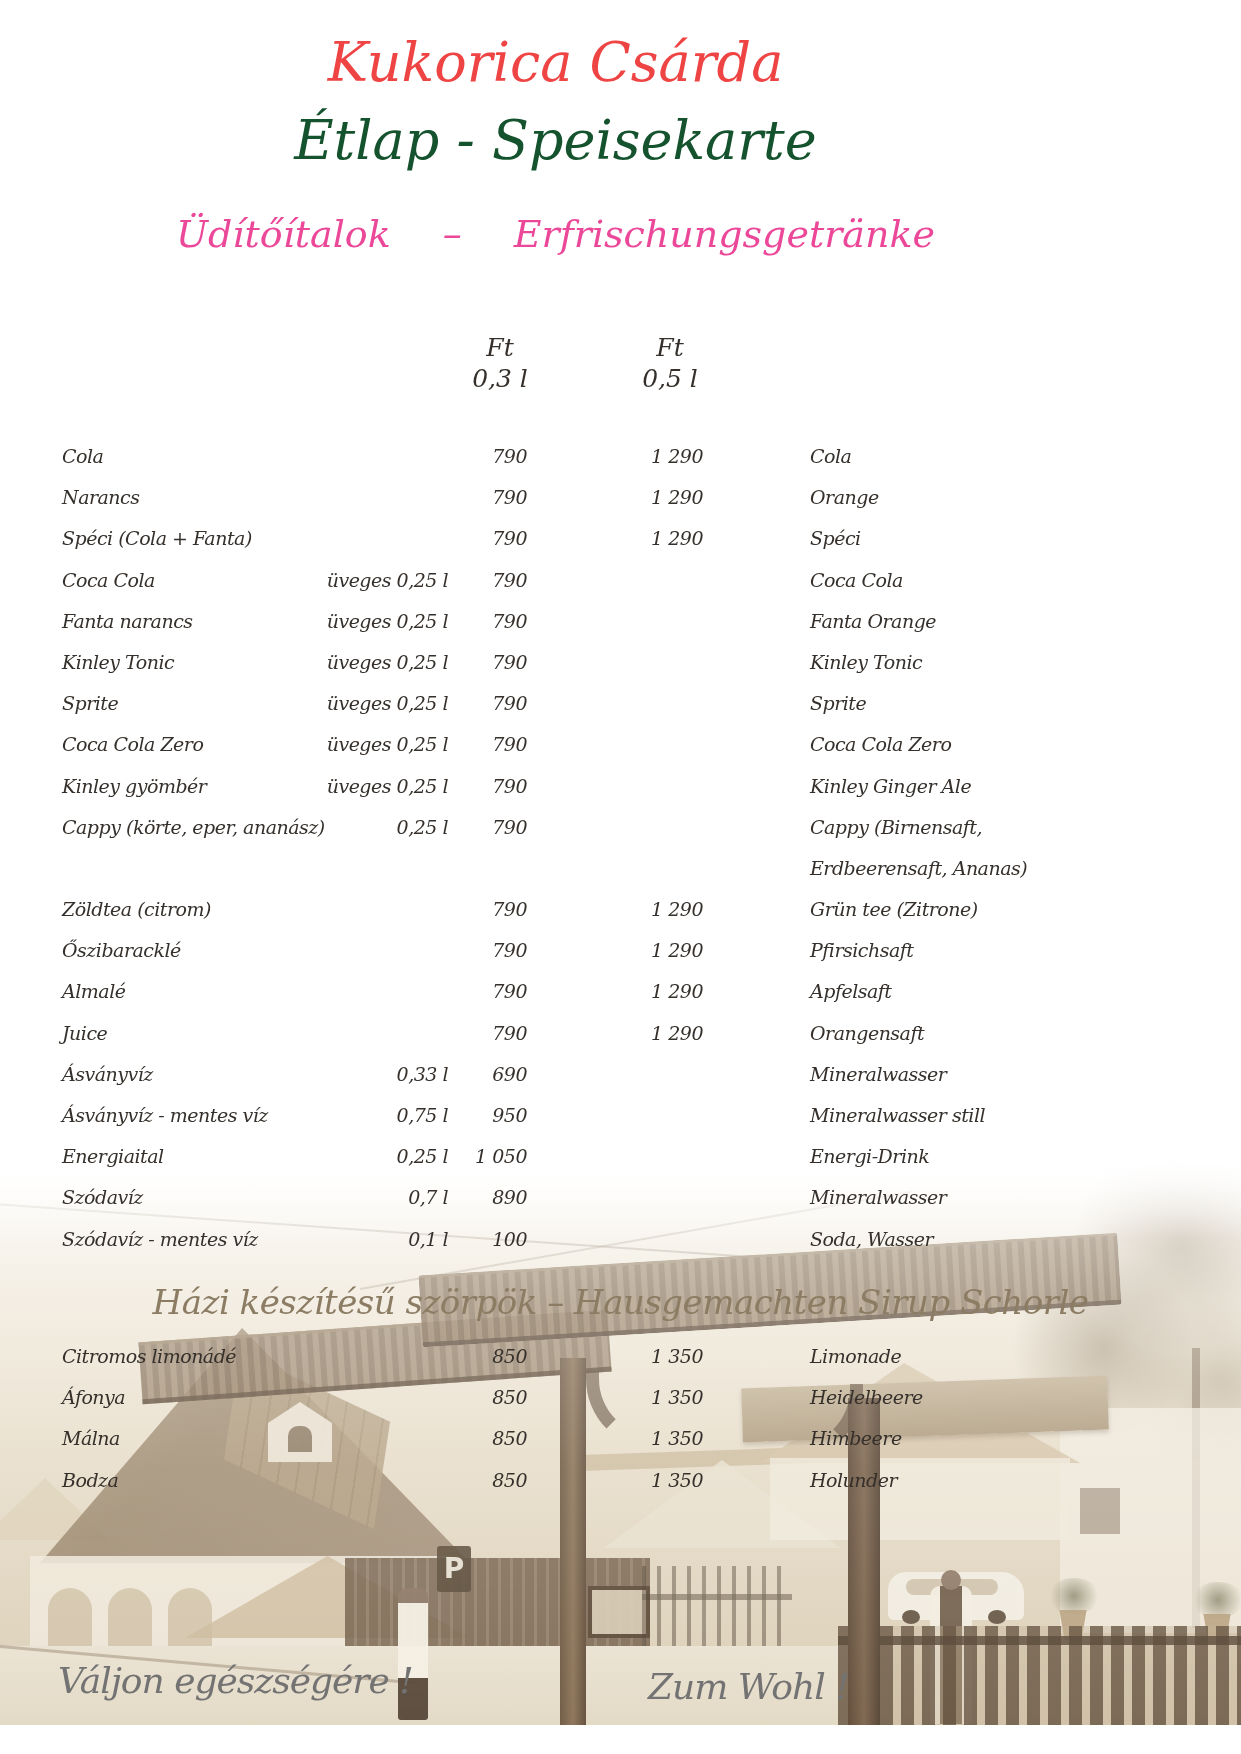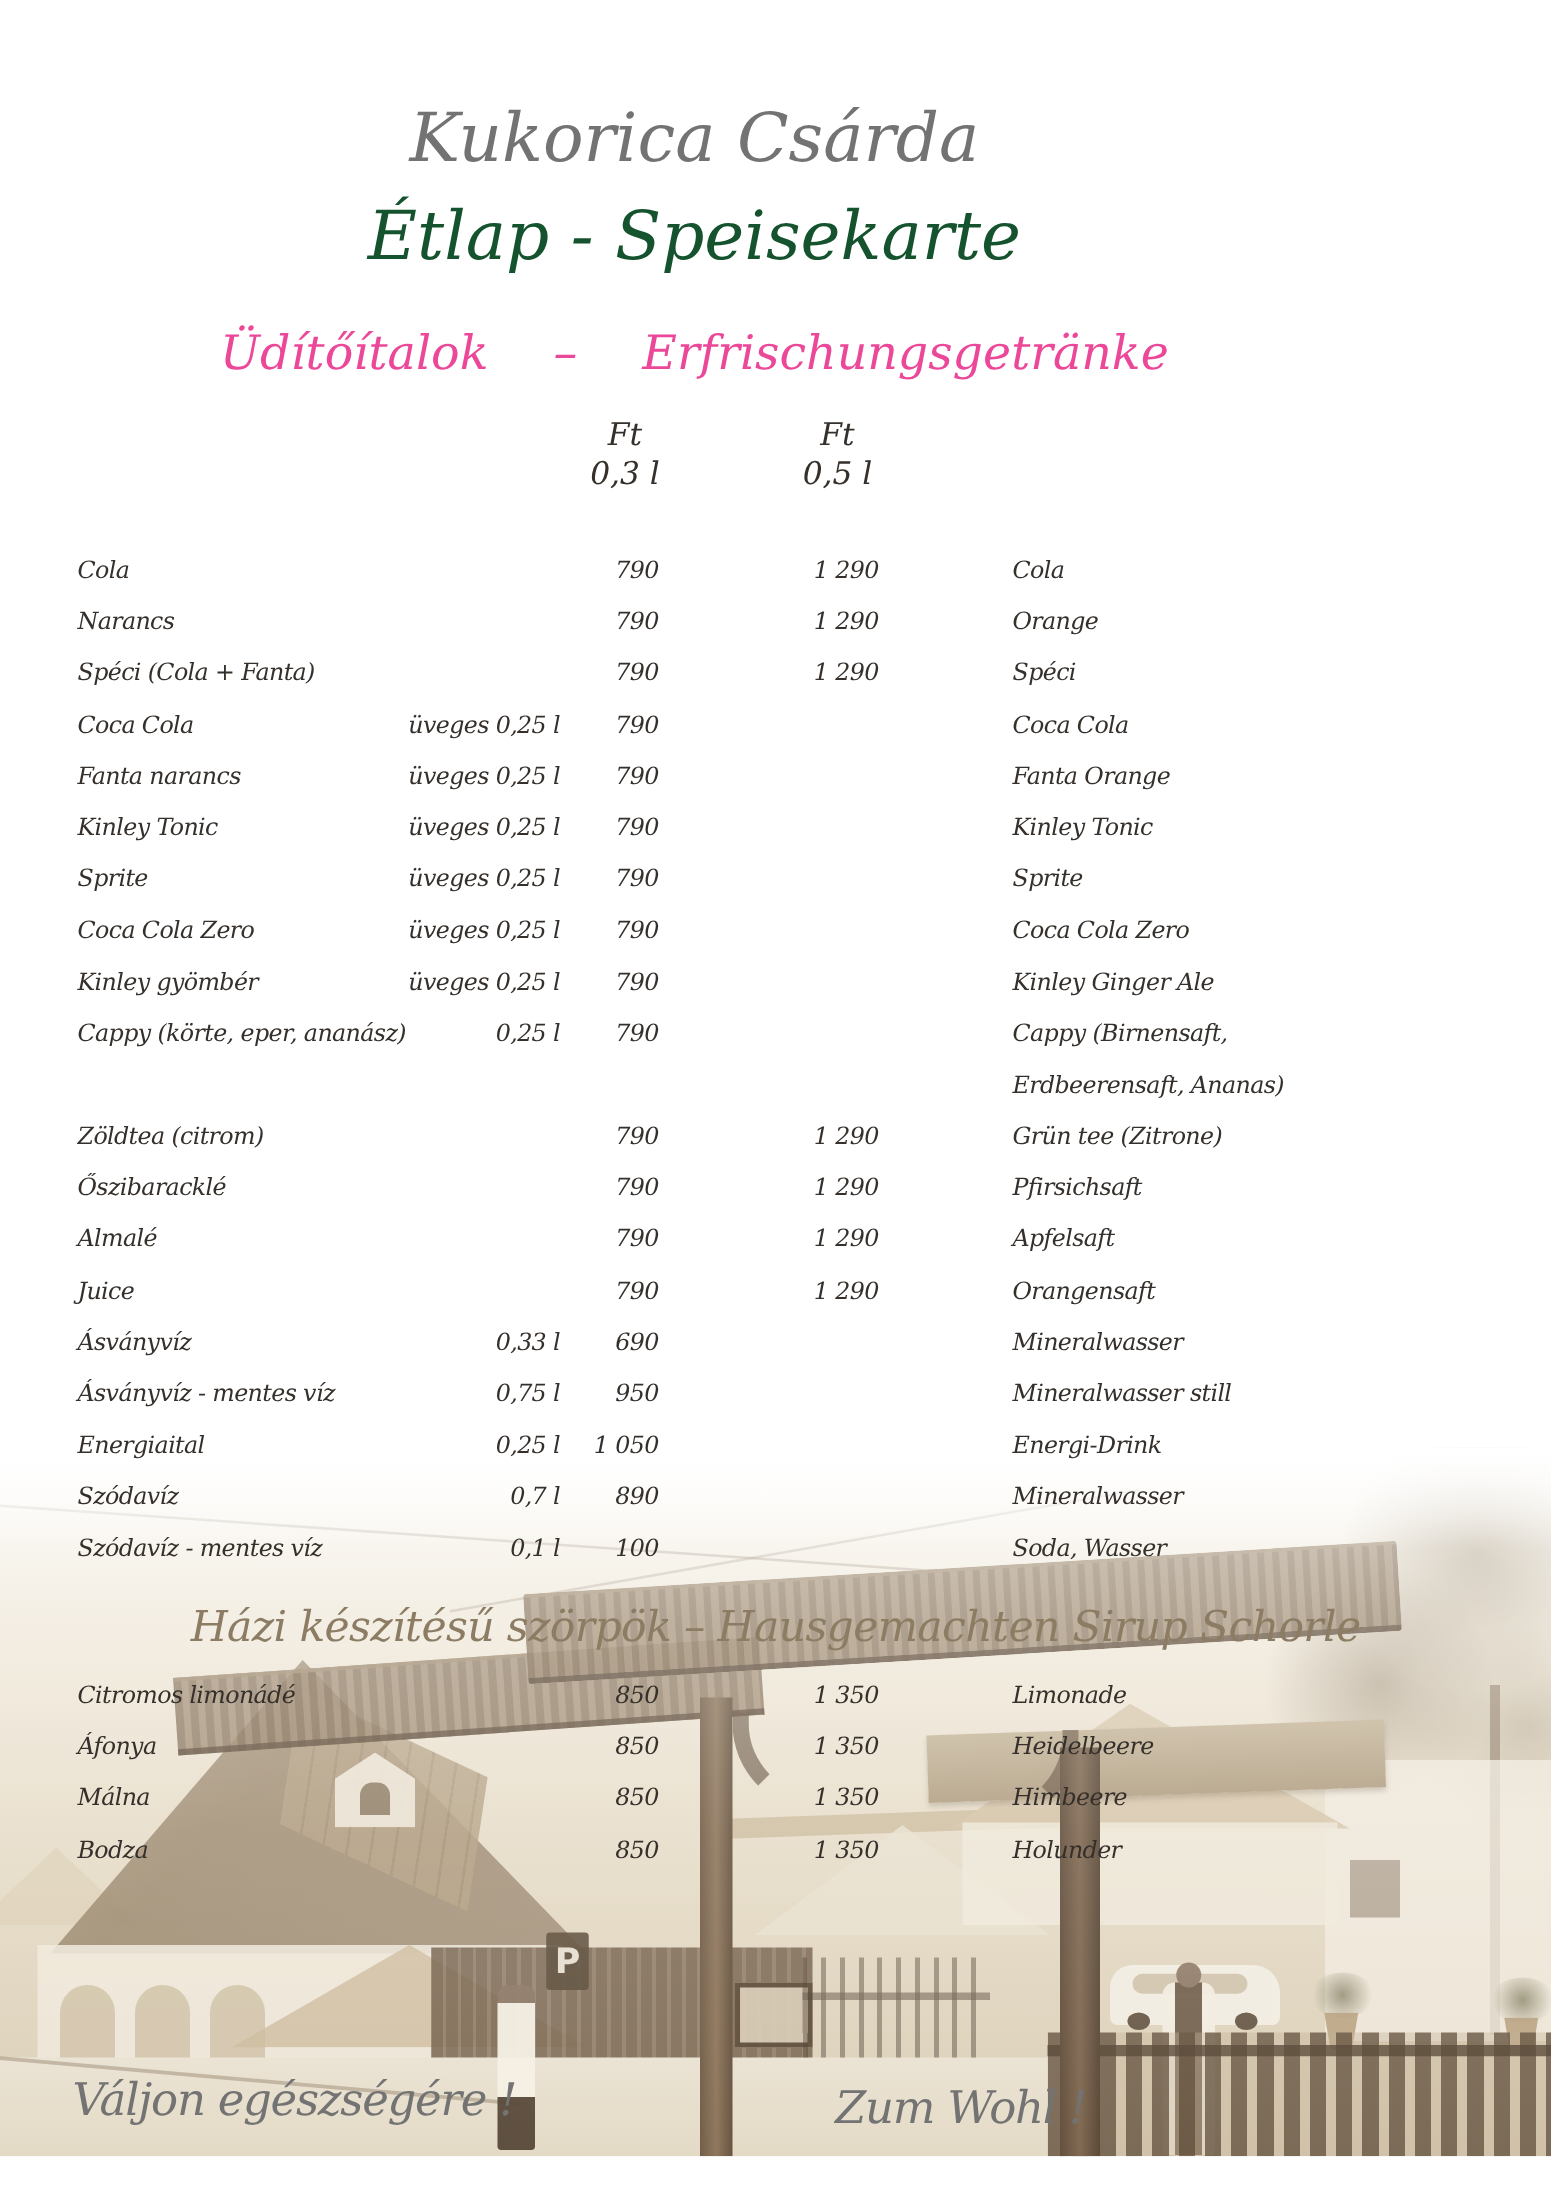--- a/index.html
+++ b/index.html
@@ -5,42 +5,42 @@
 <style>
   html,body{margin:0;padding:0;background:#ffffff;}
   .page{
     position:relative; width:1241px; height:1754px; margin:0 auto;
     background:#ffffff; overflow:hidden;
     font-family:"DejaVu Serif","Liberation Serif",serif;
     font-style:italic; color:#35302b;
   }
   
   .header{position:absolute;left:0;top:0;width:1241px;text-align:center;padding-right:130px;box-sizing:border-box;z-index:3;}
-  .title1{margin-top:72px;font-size:54px;line-height:78px;color:#737373;font-weight:normal;}
+  .title1{margin-top:24px;font-size:54px;line-height:78px;color:#ef4444;font-weight:normal;}
   .title2{font-size:54px;line-height:78px;color:#14532d;}
   .subtitle{margin-top:28px;display:flex;justify-content:center;gap:52px;font-size:38px;line-height:52px;color:#ec4899;}
   
   .col-head{position:absolute;top:332px;width:120px;text-align:center;font-size:25px;line-height:31px;z-index:3;}
   .col-head.c1{left:440px;}
   .col-head.c2{left:610px;}
   
   .menu-list{position:absolute;left:62px;right:0;z-index:3;}
   #main-list{top:436px;}
   #syrup-list{top:1336px;}
   .row{display:flex;height:41.2px;line-height:41.2px;white-space:nowrap;font-size:19px;letter-spacing:-0.5px;}
   .c-hu{display:flex;justify-content:space-between;gap:8px;flex:0 0 auto;min-width:386px;}
   .c-p03{flex:0 0 79px;text-align:right;}
   .c-p05{flex:0 0 176px;text-align:right;}
   .c-de{margin-left:107px;}
   
   .section-header{position:absolute;left:0;right:0;top:1282px;text-align:center;font-size:34px;letter-spacing:-0.5px;color:#8b7c63;z-index:3;white-space:nowrap;}
   
   .greeting{position:absolute;font-size:36px;letter-spacing:-1px;color:#737373;z-index:5;white-space:nowrap;}
   .greeting.hu{left:58px;top:1660px;}
-  .greeting.de{left:668px;top:1666px;}
+  .greeting.de{left:648px;top:1666px;}
   
   .photo{position:absolute;left:0;top:1158px;width:1241px;height:567px;overflow:hidden;z-index:1;}
   .photo div{position:absolute;}
   .ph-base{inset:0;background:linear-gradient(180deg,#ffffff 0%,#f8f4ec 6%,#f0e9db 20%,#e9dfcc 45%,#e0d4bd 75%,#d8cbb2 100%);}
   .ph-wire1{left:-60px;top:70px;width:820px;height:2px;background:rgba(125,110,90,.35);transform:rotate(4deg);}
   .ph-wire2{left:360px;top:130px;width:560px;height:2px;background:rgba(125,110,90,.3);transform:rotate(-10deg);transform-origin:left center;}
   .ph-tree{left:1000px;top:-15px;width:260px;height:340px;filter:blur(1px);
     background:radial-gradient(ellipse 60% 45% at 70% 30%,rgba(148,131,104,.55),rgba(148,131,104,0) 70%),
                radial-gradient(ellipse 50% 40% at 40% 60%,rgba(138,120,94,.5),rgba(138,120,94,0) 70%),
                radial-gradient(ellipse 55% 35% at 85% 70%,rgba(158,142,115,.45),rgba(158,142,115,0) 70%);}

